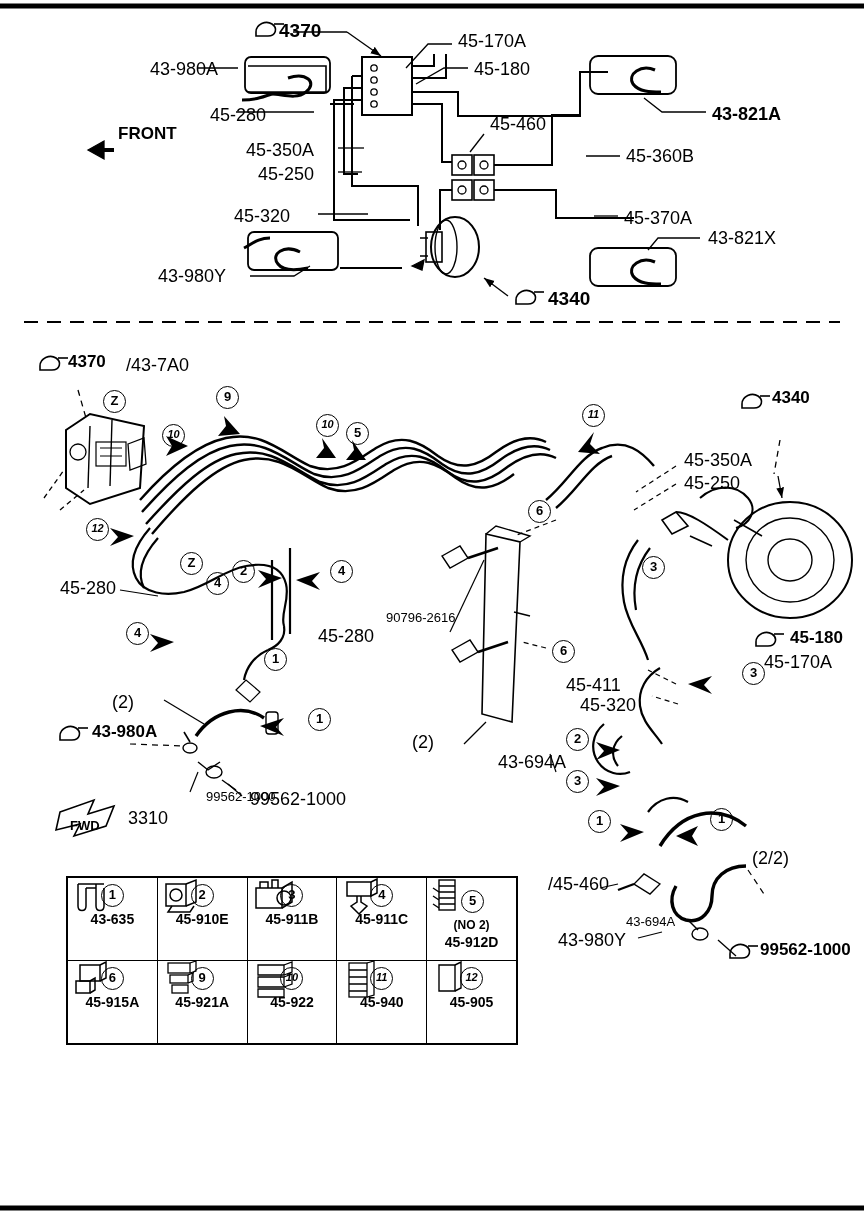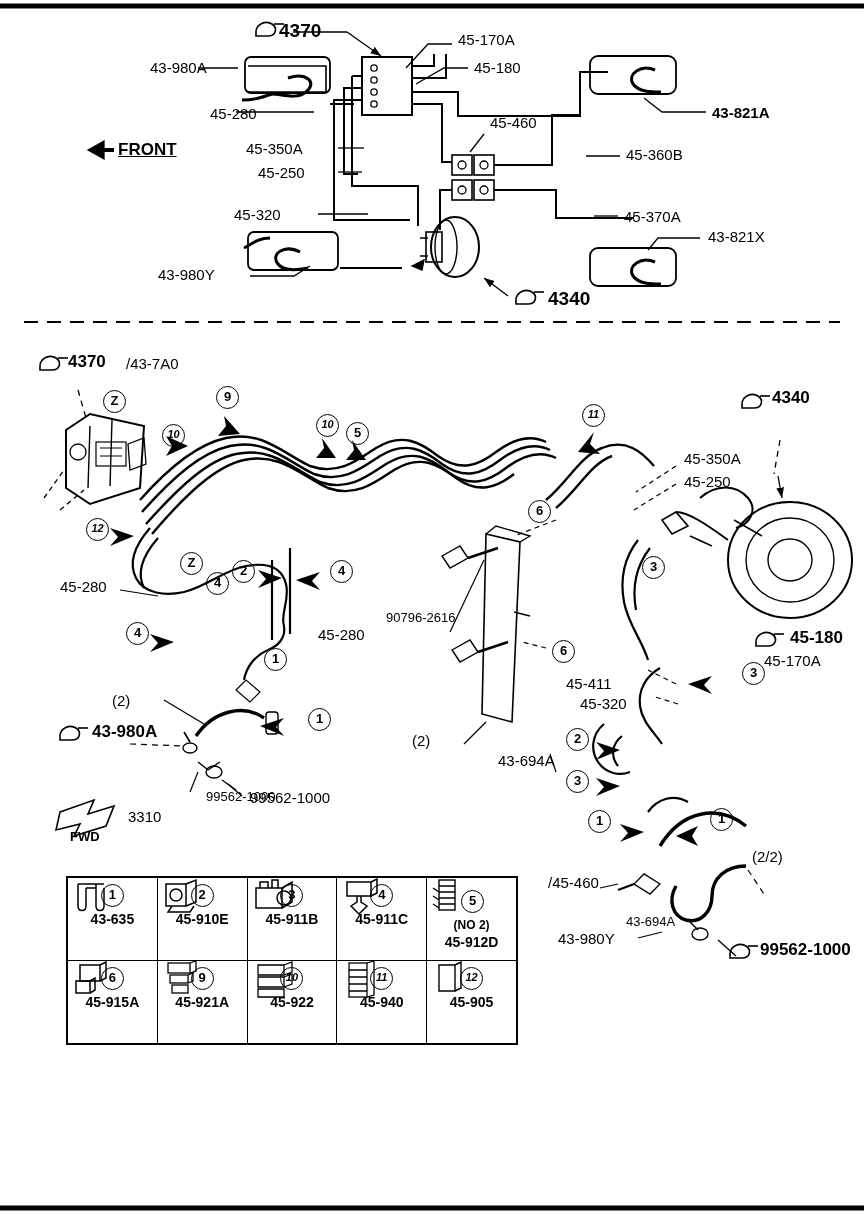--- a/index.html
+++ b/index.html
@@ -1,19 +1,19 @@
 <!DOCTYPE html>
 <html><head>
 <meta charset="utf-8">
 <style>
   html,body{margin:0;padding:0;background:#ffffff;}
   body{width:864px;height:1214px;position:relative;font-family:"Liberation Sans",sans-serif;color:#000;}
   .sheet{position:absolute;left:0;top:0;width:864px;height:1214px;overflow:hidden;}
   svg{position:absolute;left:0;top:0;}
-  .lbl{position:absolute;font-size:15px;white-space:nowrap;letter-spacing:0px;}
+  .lbl{position:absolute;font-size:18px;white-space:nowrap;letter-spacing:0px;}
   .lbl-b{font-weight:bold;}
   .big{font-size:19px;font-weight:bold;}
   .med{font-size:17px;font-weight:bold;}
   .sm{font-size:13px;}
   .tbl{position:absolute;left:66px;top:876px;width:452px;border:2px solid #000;border-collapse:collapse;}
   .tbl td{border:1px solid #000;width:90px;height:82px;text-align:center;vertical-align:top;padding:0;position:relative;}
   .cellnum{display:block;margin:6px auto 2px auto;}
   .cellcode{display:block;font-size:14px;font-weight:bold;margin-top:2px;}
   .cellcode2{display:block;font-size:12px;font-weight:bold;}
   .circ{display:inline-block;width:21px;height:21px;border:1.6px solid #000;border-radius:50%;line-height:19px;text-align:center;font-size:13px;font-weight:bold;}
@@ -226,21 +226,21 @@
 <span class="lbl" style="left:490px;top:114px;">45-460</span>
 <span class="lbl" style="left:712px;top:104px;font-weight:bold;">43-821A</span>
 <span class="lbl" style="left:246px;top:140px;">45-350A</span>
 <span class="lbl" style="left:258px;top:164px;">45-250</span>
 <span class="lbl" style="left:626px;top:146px;">45-360B</span>
 <span class="lbl" style="left:234px;top:206px;">45-320</span>
 <span class="lbl" style="left:624px;top:208px;">45-370A</span>
 <span class="lbl" style="left:708px;top:228px;">43-821X</span>
 <span class="lbl" style="left:158px;top:266px;">43-980Y</span>
 <span class="lbl big" style="left:548px;top:288px;">4340</span>
-<span class="lbl med" style="left:118px;top:140px;text-decoration:underline;">FRONT</span>
+<span class="lbl med" style="left:118px;top:124px;">FRONT</span>
 
 <svg width="40" height="22" style="left:252px;top:18px;">
       <g fill="none" stroke="#000" stroke-width="1.6">
         <path d="M4,14 c0,-8 10,-12 16,-8 c6,4 4,12 -4,12 h-12 z"></path>
         <path d="M22,6 h10"></path>
       </g>
     </svg>
 <svg width="40" height="22" style="left:512px;top:286px;">
       <g fill="none" stroke="#000" stroke-width="1.6">
         <path d="M4,14 c0,-8 10,-12 16,-8 c6,4 4,12 -4,12 h-12 z"></path>
@@ -321,21 +321,21 @@
 <span class="circ" style="position:absolute;left:126px;top:622px;">4</span>
 <span class="circ" style="position:absolute;left:232px;top:560px;">2</span>
 <span class="circ" style="position:absolute;left:566px;top:728px;">2</span>
 <span class="circ" style="position:absolute;left:264px;top:648px;">1</span>
 <span class="circ" style="position:absolute;left:308px;top:708px;">1</span>
 <span class="circ" style="position:absolute;left:642px;top:556px;">3</span>
 <span class="circ" style="position:absolute;left:742px;top:662px;">3</span>
 <span class="circ" style="position:absolute;left:566px;top:770px;">3</span>
 <span class="circ" style="position:absolute;left:588px;top:810px;">1</span>
 <span class="circ" style="position:absolute;left:710px;top:808px;">1</span>
-<span class="lbl sm lbl-b" style="left:70px;top:818px;margin-top:11px;">FWD</span>
+<span class="lbl sm lbl-b" style="left:70px;top:818px;">FWD</span>
 
 <table class="tbl">
   <tbody>
         <tr>
     <td>
       <span class="circ cellnum">1</span>
       <span class="cellcode">43-635</span>
       <svg class="part-art" width="46" height="36">
               <g fill="none" stroke="#000" stroke-width="1.5">
                 <path d="M10,6 v22 c0,6 8,6 8,0 v-18"></path>

